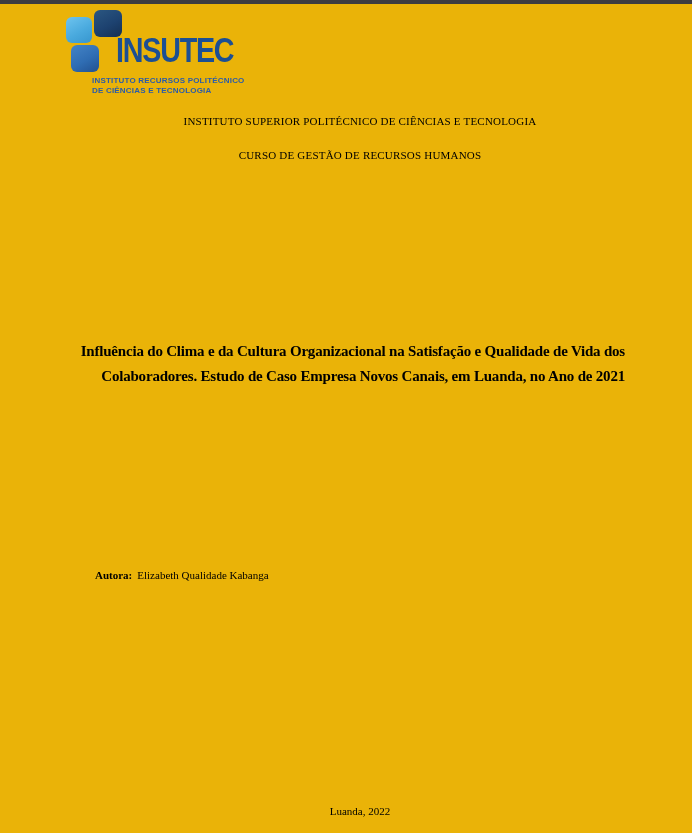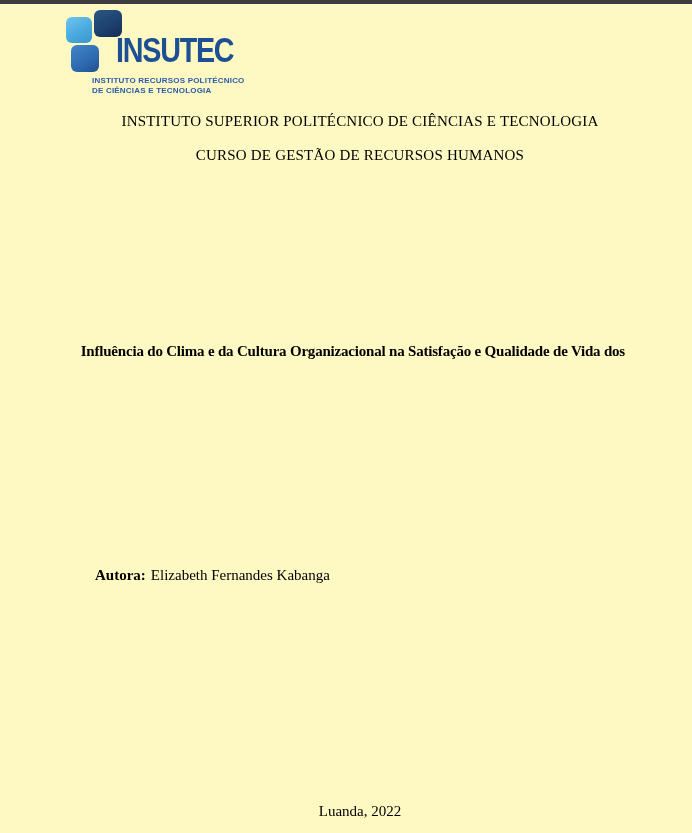--- a/index.html
+++ b/index.html
@@ -4,21 +4,21 @@
 <style>
   html, body {
     margin: 0;
     padding: 0;
     background: #ffffff;
   }
   .page {
     position: relative;
     width: 692px;
     height: 833px;
-    background: #fef9c3;
+    background: #eab308;
     overflow: hidden;
     font-family: "Liberation Serif", serif;
     color: #000000;
   }
   .top-bar {
     position: absolute;
     top: 0; left: 0; right: 0;
     height: 4px;
     background: #3d3d41;
   }
@@ -74,21 +74,21 @@
     letter-spacing: 0.2px;
     color: #2b5ca9;
     white-space: nowrap;
   }
 
   
   .doc-line {
     position: absolute;
     left: 95px;
     width: 530px;
-    font-size: 15px;
+    font-size: 11px;
     line-height: 19px;
   }
   .centered { text-align: center; }
   .inst-line   { top: 112px; letter-spacing: 0.2px; }
   .course-line { top: 146px; letter-spacing: 0.2px; }
 
   .title-line {
     position: absolute;
     left: 95px;
     width: 530px;
@@ -129,21 +129,24 @@
     </div>
   </div>
 
   <div class="doc-line centered inst-line">INSTITUTO SUPERIOR POLITÉCNICO DE CIÊNCIAS E TECNOLOGIA</div>
 
   <div class="doc-line centered course-line">CURSO DE GESTÃO DE RECURSOS HUMANOS</div>
 
   <div class="title-line title-line-1">
     <span>Influência do Clima e da Cultura Organizacional na Satisfação e Qualidade de Vida dos</span>
   </div>
+  <div class="title-line title-line-2">
+    <span>Colaboradores. Estudo de Caso Empresa Novos Canais, em Luanda, no Ano de 2021</span>
+  </div>
 
   <div class="doc-line credit-line author-line">
-    <span class="credit-label">Autora:</span><span class="credit-name">Elizabeth Fernandes Kabanga</span>
+    <span class="credit-label">Autora:</span><span class="credit-name">Elizabeth Qualidade Kabanga</span>
   </div>
 
 
   <div class="doc-line centered footer-line">Luanda, 2022</div>
 
 </div>
 
 </body></html>

